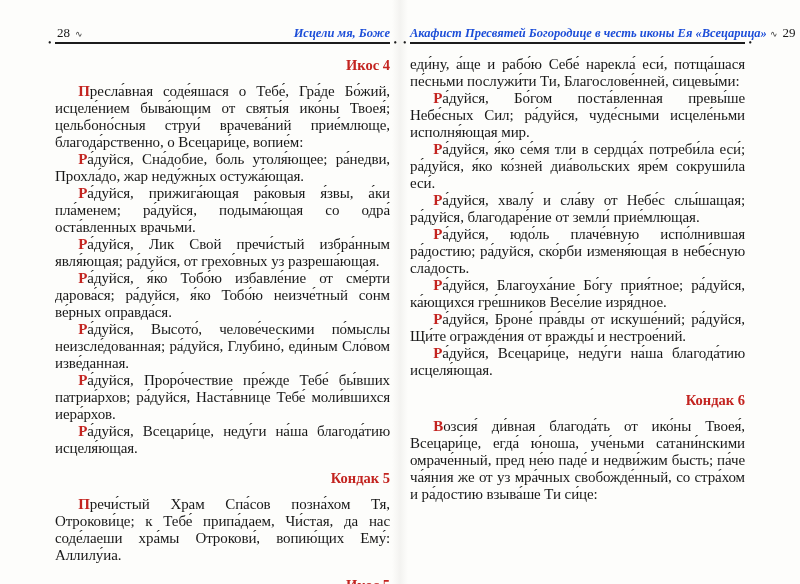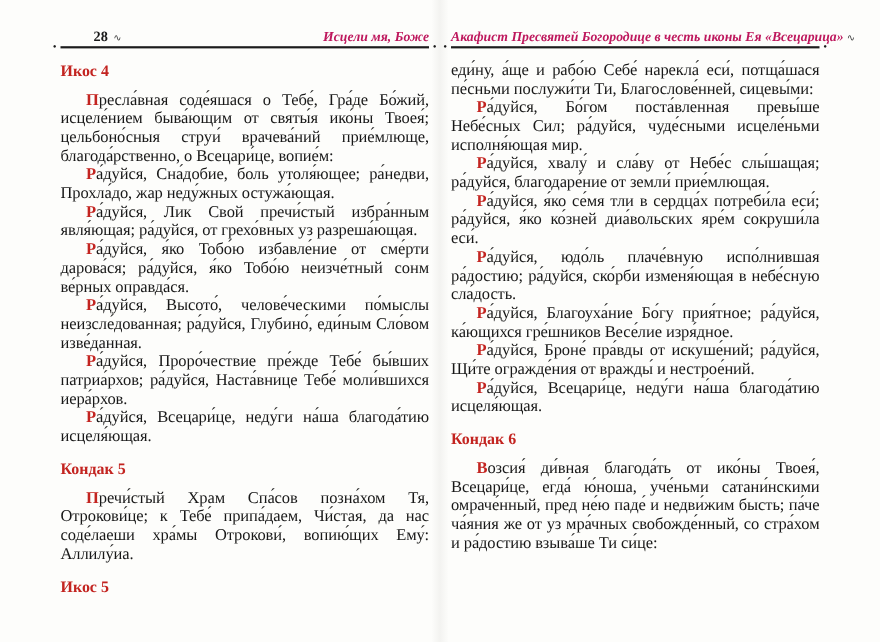--- a/index.html
+++ b/index.html
@@ -39,32 +39,31 @@
     position: absolute; bottom: -6px;
     font-size: 10px; line-height: 1; color: #1c1c1c;
   }
   .running-head .dot.left  { left: -7px; }
   .running-head .dot.right { right: -7px; }
   .running-head .curl {
     font-size: 9px; color: #333; line-height: 1;
     align-self: flex-end; padding: 0 3px 1px 3px;
   }
   .page-number {
-    font-size: 13px; font-weight: bold; line-height: 1;
+    font-size: 13px; font-weight: normal; line-height: 1;
     padding: 0 2px 1px 2px;
-    margin-left: 28px;
   }
   .running-title {
     font-size: 12.5px; font-style: italic; font-weight: bold;
     line-height: 1; white-space: nowrap; padding-bottom: 1px;
-    color: #be185d;
+    color: #1d4ed8;
   }
   
   .section-heading {
-    text-align: left;
+    text-align: right;
     color: var(--accent);
     font-weight: bold;
     font-size: 14.5px;
     margin: 13px 0 9px 0;
   }
   .para {
     font-size: 15px;
     line-height: 17px;
     text-align: justify;
     text-indent: 1.55em;
@@ -94,20 +93,21 @@
       <span class="page-number">28</span>
       <span class="curl">∿</span>
       <span style="flex:1"></span>
       <span class="running-title">Исцели мя, Боже</span>
       <span class="dot right">•</span>
     </div>
 
     <div class="section-heading">Икос 4</div>
     <p class="para">Пресла́вная соде́яшася о Тебе́, Гра́де Бо́жий, исцеле́нием быва́ющим от святы́я ико́ны Твоея́; цельбоно́сныя струи́ врачева́ний прие́млюще, благода́рственно, о Всецари́це, вопие́м:</p>
     <p class="para">Ра́дуйся, Сна́добие, боль утоля́ющее; ра́недви, Прохла́до, жар неду́жных остужа́ющая.</p>
+    <p class="para">Ра́дуйся, прижига́ющая ра́ковыя я́звы, а́ки пла́менем; ра́дуйся, подыма́ющая со одра́ оста́вленных врачьми́.</p>
     <p class="para">Ра́дуйся, Лик Свой пречи́стый избра́нным явля́ющая; ра́дуйся, от грехо́вных уз разреша́ющая.</p>
     <p class="para">Ра́дуйся, я́ко Тобо́ю избавле́ние от сме́рти дарова́ся; ра́дуйся, я́ко Тобо́ю неизче́тный сонм ве́рных оправда́ся.</p>
     <p class="para">Ра́дуйся, Высото́, челове́ческими по́мыслы неизсле́дованная; ра́дуйся, Глубино́, еди́ным Сло́вом изве́данная.</p>
     <p class="para">Ра́дуйся, Проро́чествие пре́жде Тебе́ бы́вших патриа́рхов; ра́дуйся, Наста́внице Тебе́ моли́вшихся иера́рхов.</p>
     <p class="para">Ра́дуйся, Всецари́це, неду́ги на́ша благода́тию исцеля́ющая.</p>
 
     <div class="section-heading">Кондак 5</div>
     <p class="para">Пречи́стый Храм Спа́сов позна́хом Тя, Отрокови́це; к Тебе́ припа́даем, Чи́стая, да нас соде́лаеши хра́мы Отрокови́, вопию́щих Ему́: Аллилу́иа.</p>
 
     <div class="section-heading">Икос 5</div>
@@ -119,22 +119,22 @@
       <span class="dot left">•</span>
       <span class="running-title">Акафист Пресвятей Богородице в честь иконы Ея «Всецарица»</span>
       <span style="flex:1"></span>
       <span class="curl">∿</span>
       <span class="page-number">29</span>
       <span class="dot right">•</span>
     </div>
 
     <p class="para continuation" style="margin-top:12px">еди́ну, а́ще и рабо́ю Себе́ нарекла́ еси́, потща́шася пе́сньми послужи́ти Ти, Благослове́нней, сицевы́ми:</p>
     <p class="para">Ра́дуйся, Бо́гом поста́вленная превы́ше Небе́сных Сил; ра́дуйся, чуде́сными исцеле́ньми исполня́ющая мир.</p>
+    <p class="para">Ра́дуйся, я́ко се́мя тли в сердца́х потреби́ла еси́; ра́дуйся, я́ко ко́зней диа́вольских яре́м сокруши́ла еси́.</p>
     <p class="para">Ра́дуйся, хвалу́ и сла́ву от Небе́с слы́шащая; ра́дуйся, благодаре́ние от земли́ прие́млющая.</p>
-    <p class="para">Ра́дуйся, я́ко се́мя тли в сердца́х потреби́ла еси́; ра́дуйся, я́ко ко́зней диа́вольских яре́м сокруши́ла еси́.</p>
     <p class="para">Ра́дуйся, юдо́ль плаче́вную испо́лнившая ра́достию; ра́дуйся, ско́рби изменя́ющая в небе́сную сла́дость.</p>
     <p class="para">Ра́дуйся, Благоуха́ние Бо́гу прия́тное; ра́дуйся, ка́ющихся гре́шников Весе́лие изря́дное.</p>
     <p class="para">Ра́дуйся, Броне́ пра́вды от искуше́ний; ра́дуйся, Щи́те огражде́ния от вражды́ и нестрое́ний.</p>
     <p class="para">Ра́дуйся, Всецари́це, неду́ги на́ша благода́тию исцеля́ющая.</p>
 
     <div class="section-heading">Кондак 6</div>
 
     <p class="para">Возсия́ ди́вная благода́ть от ико́ны Твоея́, Всецари́це, егда́ ю́ноша, уче́ньми сатани́нскими омраче́нный, пред не́ю паде́ и недви́жим бысть; па́че ча́яния же от уз мра́чных свобожде́нный, со стра́хом и ра́достию взыва́ше Ти си́це:</p>
   </div>
 </div>

